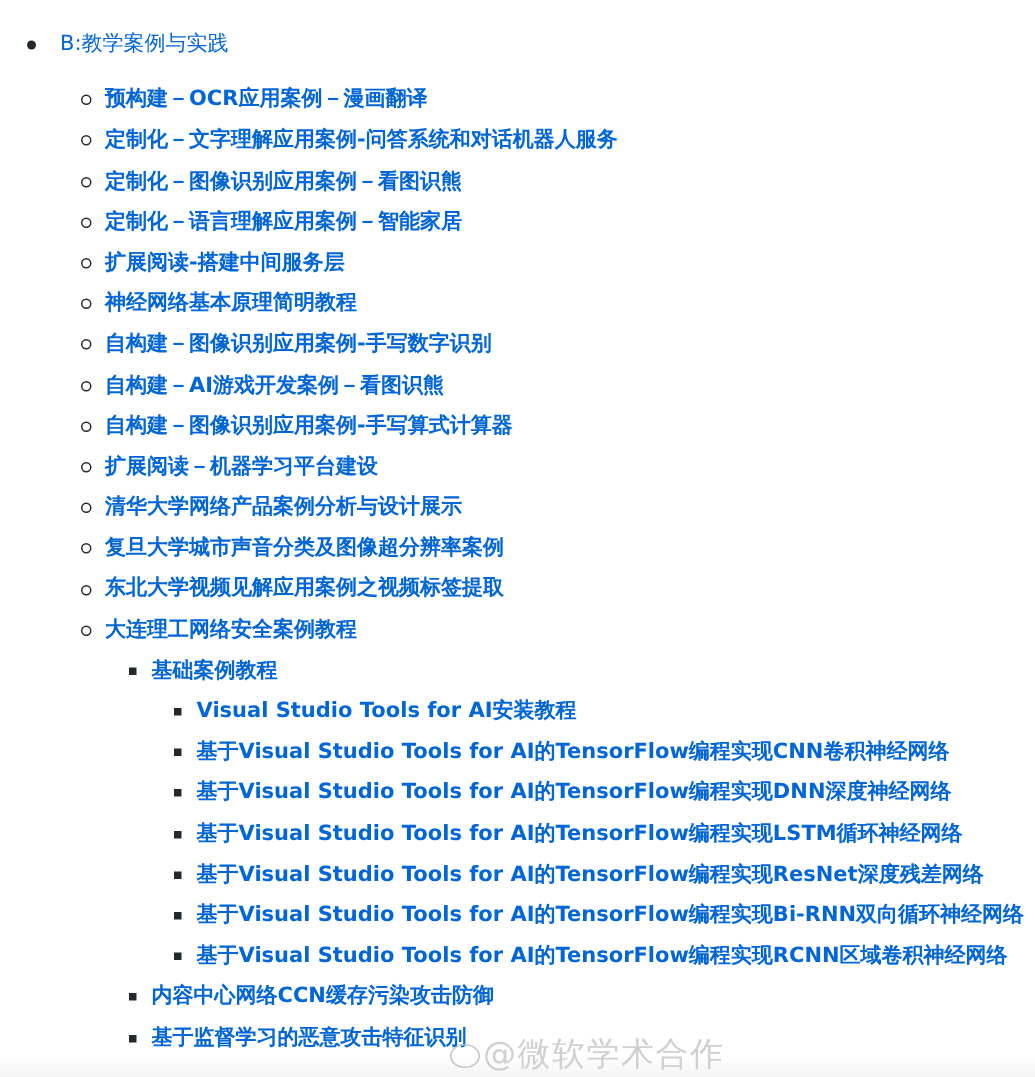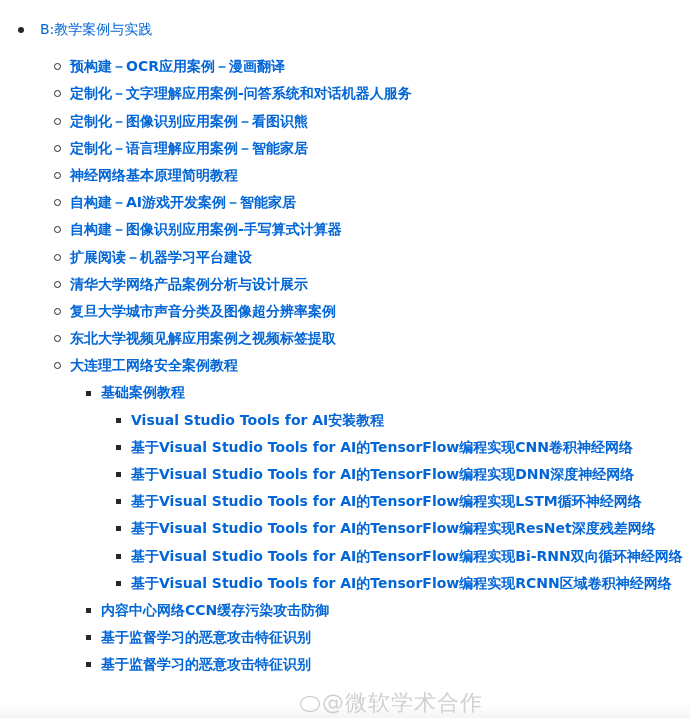--- a/index.html
+++ b/index.html
@@ -84,27 +84,39 @@
       <li>
           <span class="bullet b-circle">
             <span></span>
           </span>
           <span class="row"><a class="link">定制化－语言理解应用案例－智能家居</a></span>
         </li>
       <li>
           <span class="bullet b-circle">
             <span></span>
           </span>
+          <span class="row"><a class="link">扩展阅读-搭建中间服务层</a></span>
+        </li>
+      <li>
+          <span class="bullet b-circle">
+            <span></span>
+          </span>
           <span class="row"><a class="link">神经网络基本原理简明教程</a></span>
         </li>
       <li>
           <span class="bullet b-circle">
             <span></span>
           </span>
-          <span class="row"><a class="link">自构建－AI游戏开发案例－智能家居</a></span>
+          <span class="row"><a class="link">自构建－图像识别应用案例-手写数字识别</a></span>
+        </li>
+      <li>
+          <span class="bullet b-circle">
+            <span></span>
+          </span>
+          <span class="row"><a class="link">自构建－AI游戏开发案例－看图识熊</a></span>
         </li>
       <li>
           <span class="bullet b-circle">
             <span></span>
           </span>
           <span class="row"><a class="link">自构建－图像识别应用案例-手写算式计算器</a></span>
         </li>
       <li>
           <span class="bullet b-circle">
             <span></span>

